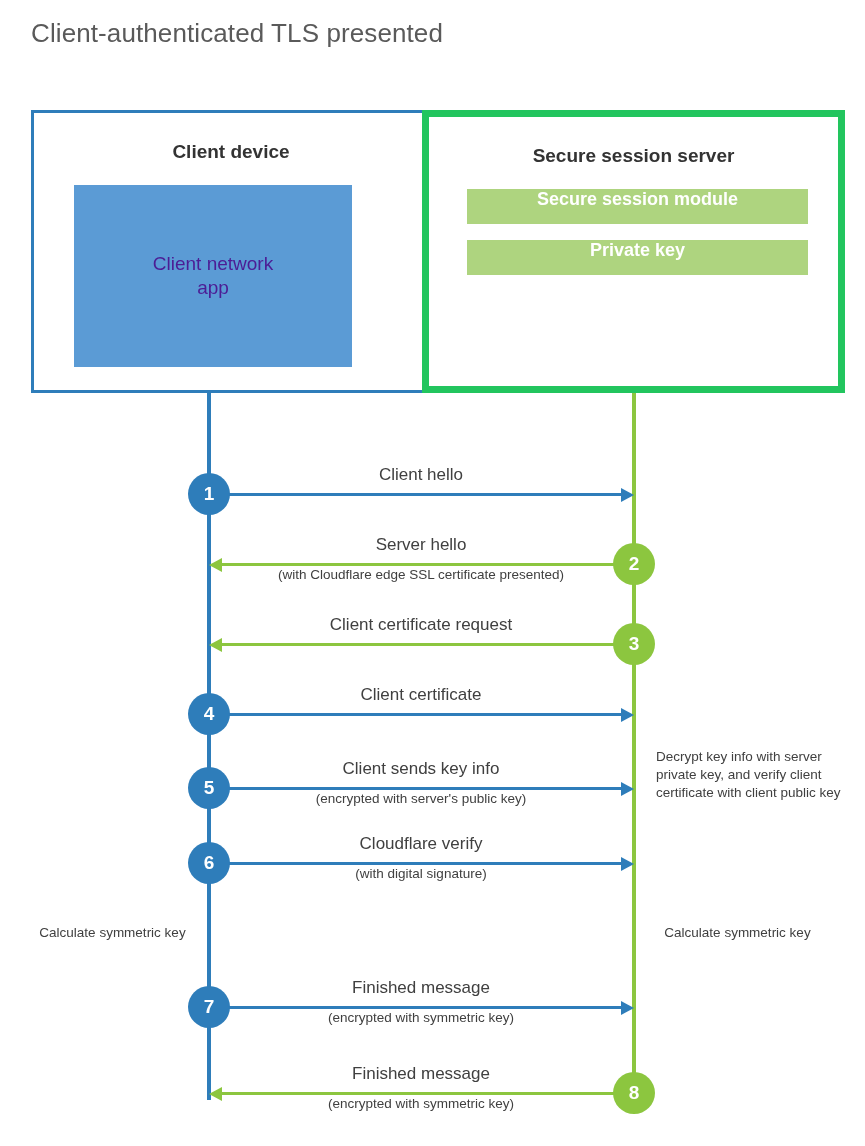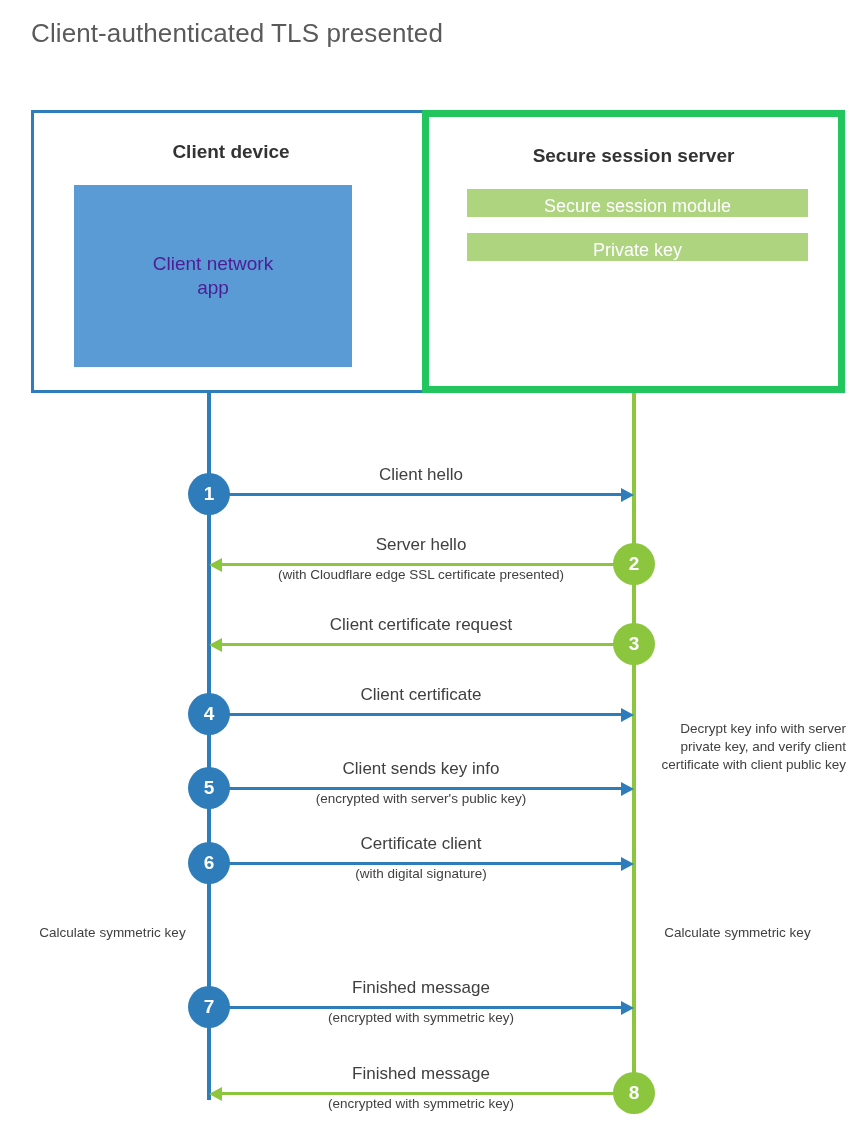--- a/index.html
+++ b/index.html
@@ -84,29 +84,30 @@
   }
 
   
   #server-items {
     position: absolute;
     left: 38px;
     top: 72px;
     width: 341px;
   }
   .server-item {
-    height: 28px;
+    height: 35px;
     background: #aed47f;
     color: #ffffff;
     font-size: 18px;
     display: flex;
-    align-items: flex-end;
+    align-items: flex-start;
     justify-content: center;
     margin-bottom: 16px;
     text-align: center;
+    font-weight: bold;
   }
   .server-item:last-child { margin-bottom: 0; }
 
   
   .lifeline {
     position: absolute;
     width: 4px;
   }
   #client-lifeline {
     left: 207px;
@@ -190,23 +191,23 @@
 
   
   .side-note {
     position: absolute;
     font-size: 13.5px;
     line-height: 1.33;
     color: #404040;
   }
   #server-decrypt-note {
     left: 656px;
-    top: 720px;
+    top: 748px;
     width: 190px;
-    text-align: right;
+    text-align: left;
   }
   #client-calc-note {
     left: 30px;
     top: 924px;
     width: 165px;
     text-align: center;
   }
   #server-calc-note {
     left: 655px;
     top: 924px;
@@ -275,21 +276,21 @@
 
   <div class="step" style="top:787px">
     <div class="step-label">Client sends key info</div>
     <div class="arrow-line blue" style="left:209px; width:412px;"></div>
     <div class="arrow-head right blue" style="left:621px;"></div>
     <div class="step-sublabel">(encrypted with server's public key)</div>
     <div class="step-circle blue">5</div>
   </div>
 
   <div class="step" style="top:862px">
-    <div class="step-label">Certificate client</div>
+    <div class="step-label">Cloudflare verify</div>
     <div class="arrow-line blue" style="left:209px; width:412px;"></div>
     <div class="arrow-head right blue" style="left:621px;"></div>
     <div class="step-sublabel">(with digital signature)</div>
     <div class="step-circle blue">6</div>
   </div>
 
   <div class="step" style="top:1006px">
     <div class="step-label">Finished message</div>
     <div class="arrow-line blue" style="left:209px; width:412px;"></div>
     <div class="arrow-head right blue" style="left:621px;"></div>

